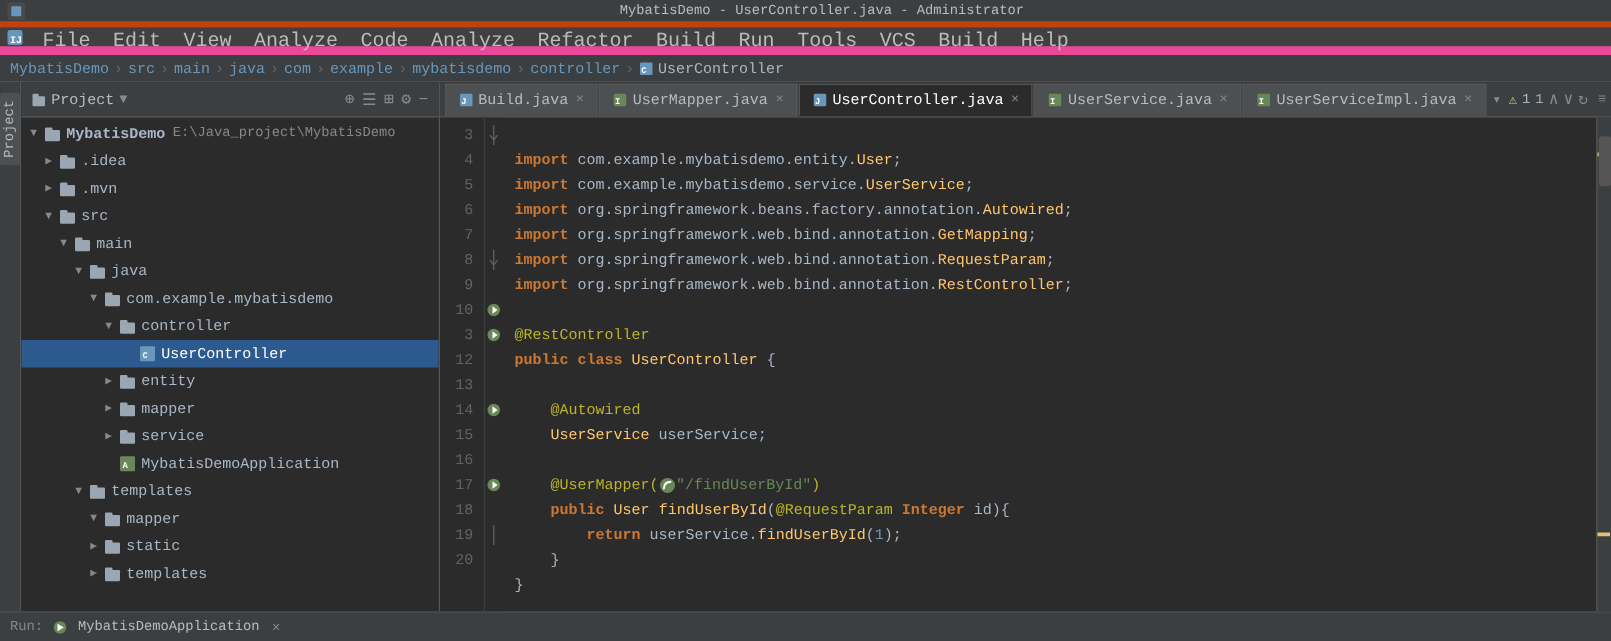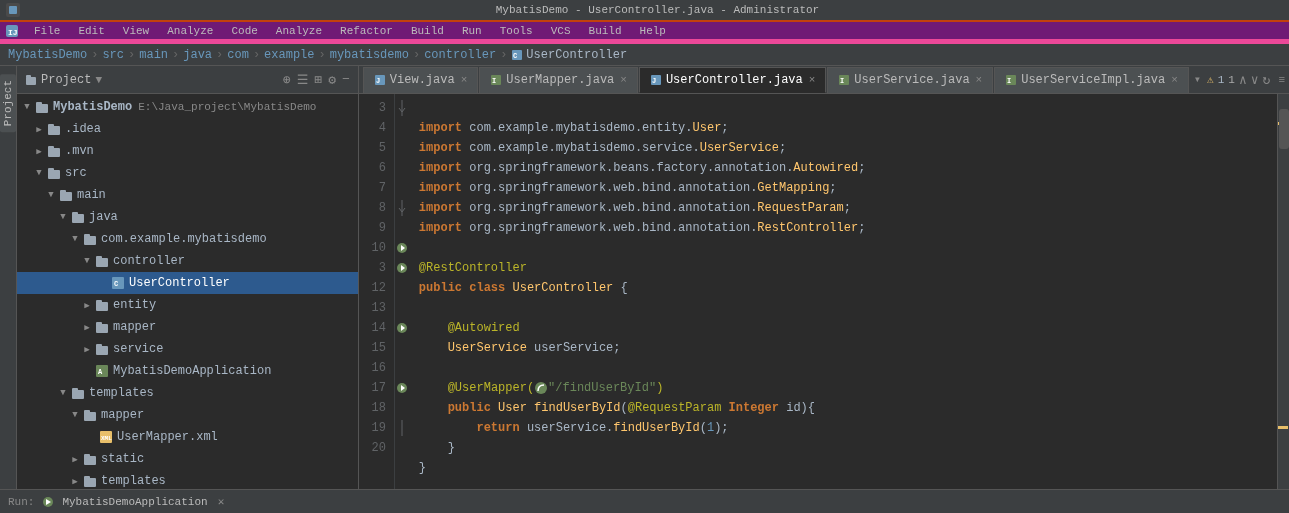--- a/index.html
+++ b/index.html
@@ -15,21 +15,21 @@
 
     
     .title-bar {
       background: #3c3f41;
       height: 22px;
       display: flex;
       align-items: center;
       justify-content: center;
       font-size: 11px;
       color: #bbbbbb;
-      border-bottom: 2px solid #c2410c;
+      border-bottom: 5px solid #c2410c;
       position: relative;
       padding-left: 26px;
     }
     .title-bar-icons {
       position: absolute;
       left: 6px;
       display: flex;
       gap: 4px;
       align-items: center;
     }
@@ -39,31 +39,31 @@
       background: #4a4a4a;
       border-radius: 2px;
       display: flex;
       align-items: center;
       justify-content: center;
       font-size: 9px;
     }
 
     
     .menu-bar {
-      background: #701a75;
+      background: #404040;
       height: 22px;
       display: flex;
-      align-items: flex-end;
-      border-bottom: 5px solid #ec4899;
+      align-items: flex-start;
+      border-bottom: 7px solid #ec4899;
       padding: 0 4px;
       gap: 2px;
     }
     .menu-item {
       padding: 2px 8px;
-      font-size: 11px;
+      font-size: 16px;
       color: #bbbbbb;
       cursor: pointer;
       border-radius: 2px;
     }
 
     
     .breadcrumb-bar {
       background: #3c3f41;
       height: 22px;
       display: flex;
@@ -512,28 +512,20 @@
 
       <div class="tree-item" style="padding-left:52px;">
         <span class="arrow">▼</span>
         <svg width="14" height="14" viewBox="0 0 14 14" style="margin-right:4px;">
             <rect x="1" y="4" width="12" height="9" fill="#9aa6b2" rx="1"></rect>
             <rect x="1" y="2" width="6" height="4" fill="#9aa6b2" rx="1"></rect>
           </svg>
         <span>mapper</span>
       </div>
 
-      <div class="tree-item" style="padding-left:68px;">
-        <span class="arrow" style="width:12px;"></span>
-        <svg width="14" height="14" viewBox="0 0 14 14" style="margin-right:4px;">
-            <rect x="1" y="1" width="12" height="12" fill="#e8bf6a" rx="1"></rect>
-            <text x="2" y="10" font-size="6" fill="white" font-weight="bold">XML</text>
-          </svg>
-        <span>UserMapper.xml</span>
-      </div>
 
       <div class="tree-item" style="padding-left:52px;">
         <span class="arrow">▶</span>
         <svg width="14" height="14" viewBox="0 0 14 14" style="margin-right:4px;">
             <rect x="1" y="4" width="12" height="9" fill="#9aa6b2" rx="1"></rect>
             <rect x="1" y="2" width="6" height="4" fill="#9aa6b2" rx="1"></rect>
           </svg>
         <span>static</span>
       </div>
 
@@ -550,21 +542,21 @@
   </div>
 
   <div class="editor-area">
 
     <div class="tab-bar">
       <div class="tab">
         <svg width="12" height="12" viewBox="0 0 12 12">
             <rect x="1" y="1" width="10" height="10" fill="#6897bb" rx="1"></rect>
             <text x="2" y="9" font-size="7" fill="white" font-weight="bold">J</text>
           </svg>
-        <span>View.java</span>
+        <span>Build.java</span>
         <span class="tab-close">×</span>
       </div>
       <div class="tab">
         <svg width="12" height="12" viewBox="0 0 12 12">
             <rect x="1" y="1" width="10" height="10" fill="#6a8759" rx="1"></rect>
             <text x="2" y="9" font-size="7" fill="white" font-weight="bold">I</text>
           </svg>
         <span>UserMapper.java</span>
         <span class="tab-close">×</span>
       </div>

